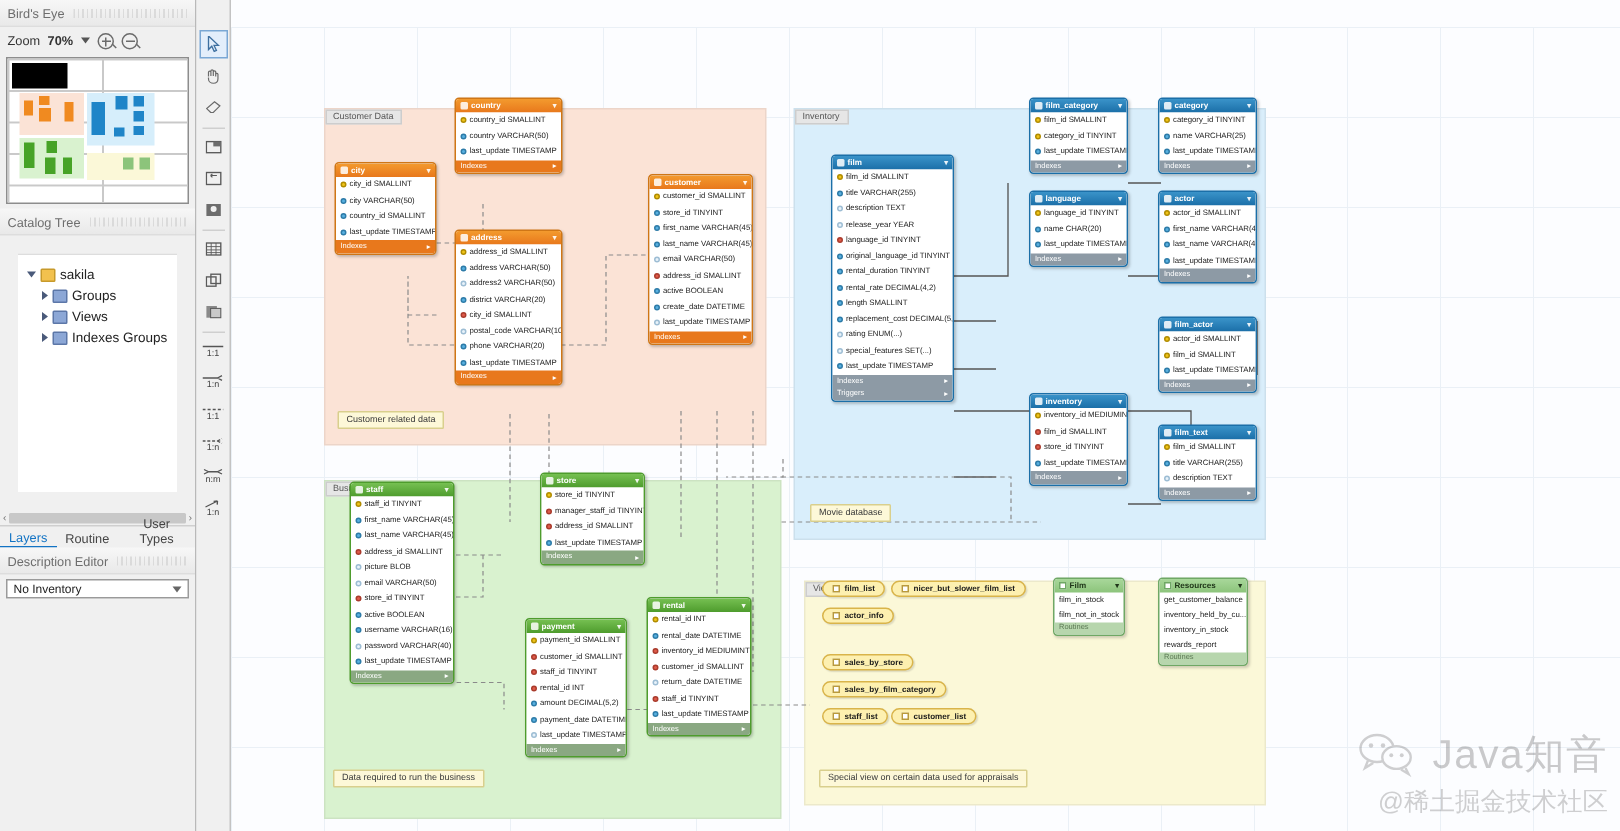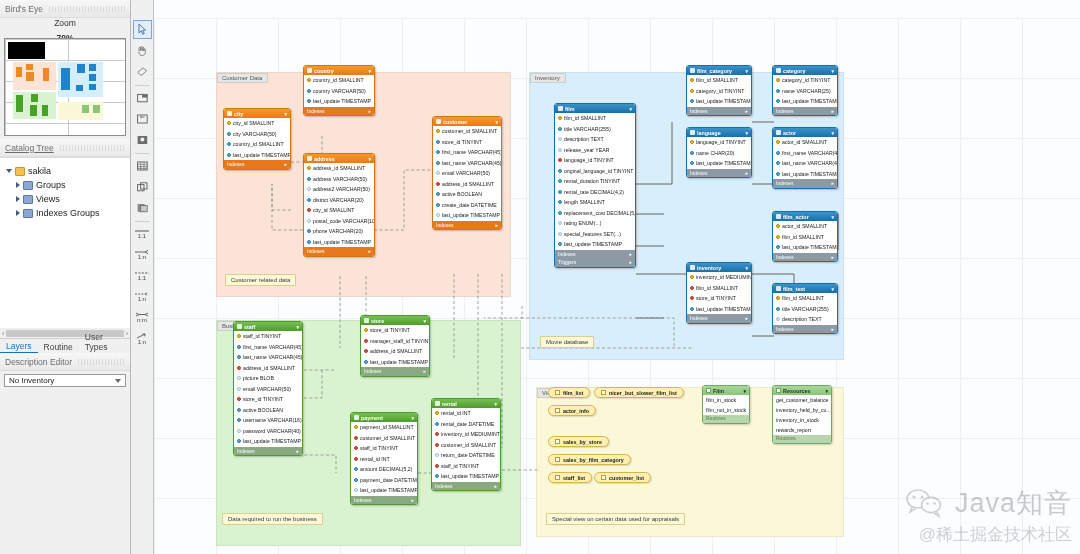--- a/index.html
+++ b/index.html
@@ -9,59 +9,59 @@
 
   
   .left { width:131px; height:554px; background:#f0f0f0; border-right:1px solid #b9b9b9;
     display:flex; flex-direction:column; }
   .panel-hd { height:18px; display:flex; align-items:center; padding-left:5px;
     font-size:8.5px; color:#6d6d6d; background:linear-gradient(#f7f7f7,#e9e9e9);
     border-bottom:1px solid #ddd; position:relative; }
   .panel-hd .grip { flex:1; height:6px; margin-left:6px; margin-right:4px;
     background:repeating-linear-gradient(90deg,#cfcfcf 0 1px,transparent 1px 3px); opacity:.65; }
   .zoombar { height:18px; display:flex; align-items:center; gap:5px; padding:0 5px;
-    font-size:8.5px; color:#333; background:#f0f0f0;flex-direction:column; }
+    font-size:8.5px; color:#333; background:#f0f0f0; }
   .zoombar .zv { font-weight:bold; font-size:8.5px; }
   .caret { width:0;height:0;border-left:3px solid transparent;border-right:3px solid transparent;
     border-top:4px solid #555; }
   .magn { width:11px;height:11px;border:1.2px solid #6b6b6b;border-radius:50%;position:relative;display:inline-block; }
   .magn:after{content:"";position:absolute;width:4px;height:1.2px;background:#6b6b6b;
     right:-3px;bottom:0px;transform:rotate(45deg);}
   .magn i{position:absolute;left:2px;top:4.2px;width:6px;height:1.2px;background:#6b6b6b;font-style:normal;}
   .magn u{position:absolute;left:4.4px;top:2px;width:1.2px;height:6px;background:#6b6b6b;text-decoration:none;}
 
   .birdeye { margin:2px 4px 0 4px; height:98px; border:1px solid #8d8d8d; background:#fff;
     position:relative; overflow:hidden; }
   .be-grid { position:absolute; inset:0;
     background-image:linear-gradient(#c9c9c9 1px,transparent 1px),linear-gradient(90deg,#c9c9c9 1px,transparent 1px);
     background-size:63px 21px; }
   .be-black { position:absolute; left:3px; top:3px; width:37px; height:17px; background:#000; }
   .be-box { position:absolute; }
   .be-area { position:absolute; }
 
-  .tree { flex:1; background:#fff; margin:0; border-top:1px solid #ddd; position:relative;
+  .tree { flex:1; background:#fff; margin:12px; border-top:1px solid #ddd; position:relative;
     font-size:9px; color:#222; padding-top:6px; overflow:hidden; }
   .trow { display:flex; align-items:center; height:14px; padding-left:6px; gap:3px; }
   .tarr { width:0;height:0;border-top:3px solid transparent;border-bottom:3px solid transparent;
     border-left:4px solid #4a5a7a; }
   .tarr.open { border:none;width:0;height:0;border-left:3px solid transparent;
     border-right:3px solid transparent;border-top:4px solid #4a5a7a; }
   .ticon { width:10px;height:9px;border-radius:1px; }
   .ticon.db { background:#f2c14e; border:1px solid #c79a2b; }
   .ticon.fold { background:#8ca7d6; border:1px solid #5c77a8; }
   .tlabel { font-size:9px; }
   .indent { padding-left:16px; }
 
   .hscroll { height:10px; margin:0 2px; display:flex; align-items:center; gap:2px;
     font-size:7px; color:#777; }
   .hbar { flex:1; height:7px; background:#c8c8c8; border-radius:1px; }
 
   .tabs { height:15px; display:flex; align-items:flex-end; background:#f0f0f0;
     border-top:1px solid #cfcfcf; }
-  .tab { font-size:8.5px; padding:1px 6px; color:#444; }
+  .tab { font-size:8.5px; padding:1px 6px; color:#444;text-align:center; }
   .tab.active { color:#1273c4; border-bottom:1.5px solid #1273c4; }
 
   .desc-sel { margin:3px 4px; height:13px; background:#fff; border:1px solid #9a9a9a;
     display:flex; align-items:center; justify-content:space-between; padding:0 4px; font-size:8px; color:#222; }
   .chev { width:0;height:0;border-left:3px solid transparent;border-right:3px solid transparent;
     border-top:4px solid #666; }
   .desc-fill { flex:1; background:#f0f0f0; }
 
   
   .vtool { width:23px; background:#f0f0f0; border-right:1px solid #c3c3c3;
@@ -183,21 +183,21 @@
       <div class="be-box" style="left:84px;top:45px;width:7px;height:6px;background:#1f85c8;"></div>
       <div class="be-box" style="left:71px;top:46px;width:7px;height:6px;background:#1f85c8;"></div>
       <div class="be-box" style="left:11px;top:56px;width:7px;height:17px;background:#47a327;"></div>
       <div class="be-box" style="left:26px;top:55px;width:7px;height:8px;background:#47a327;"></div>
       <div class="be-box" style="left:25px;top:66px;width:7px;height:11px;background:#47a327;"></div>
       <div class="be-box" style="left:37px;top:66px;width:6px;height:11px;background:#47a327;"></div>
       <div class="be-box" style="left:77px;top:66px;width:7px;height:8px;background:#8cc47b;"></div>
       <div class="be-box" style="left:88px;top:66px;width:7px;height:8px;background:#8cc47b;"></div>
     </div>
 
-    <div class="panel-hd" style="margin-top:3px;text-decoration:underline;">
+    <div class="panel-hd" style="margin-top:3px;">
       <span>Catalog Tree</span>
       <span class="grip"></span>
     </div>
 
     <div class="tree">
       <div class="trow">
         <span class="tarr open"></span>
         <span class="ticon db"></span>
         <span class="tlabel">sakila</span>
       </div>

